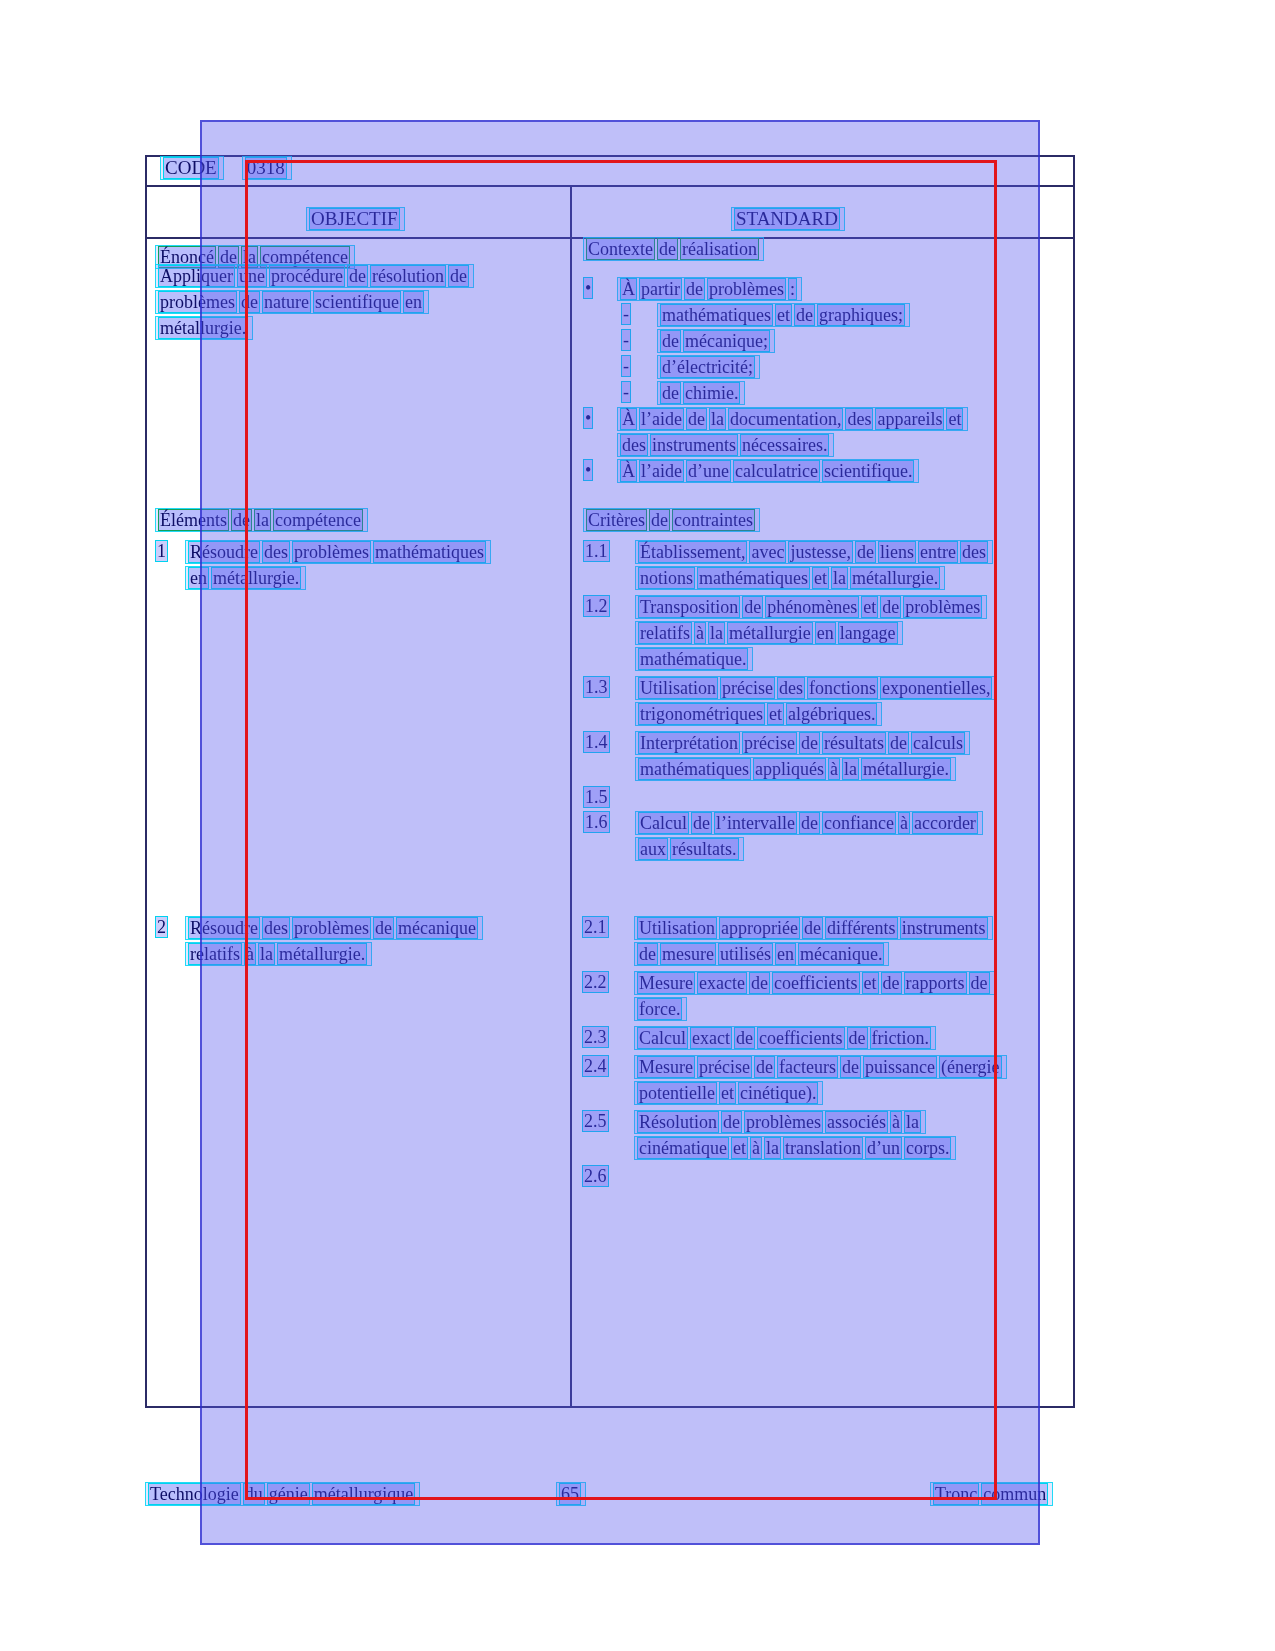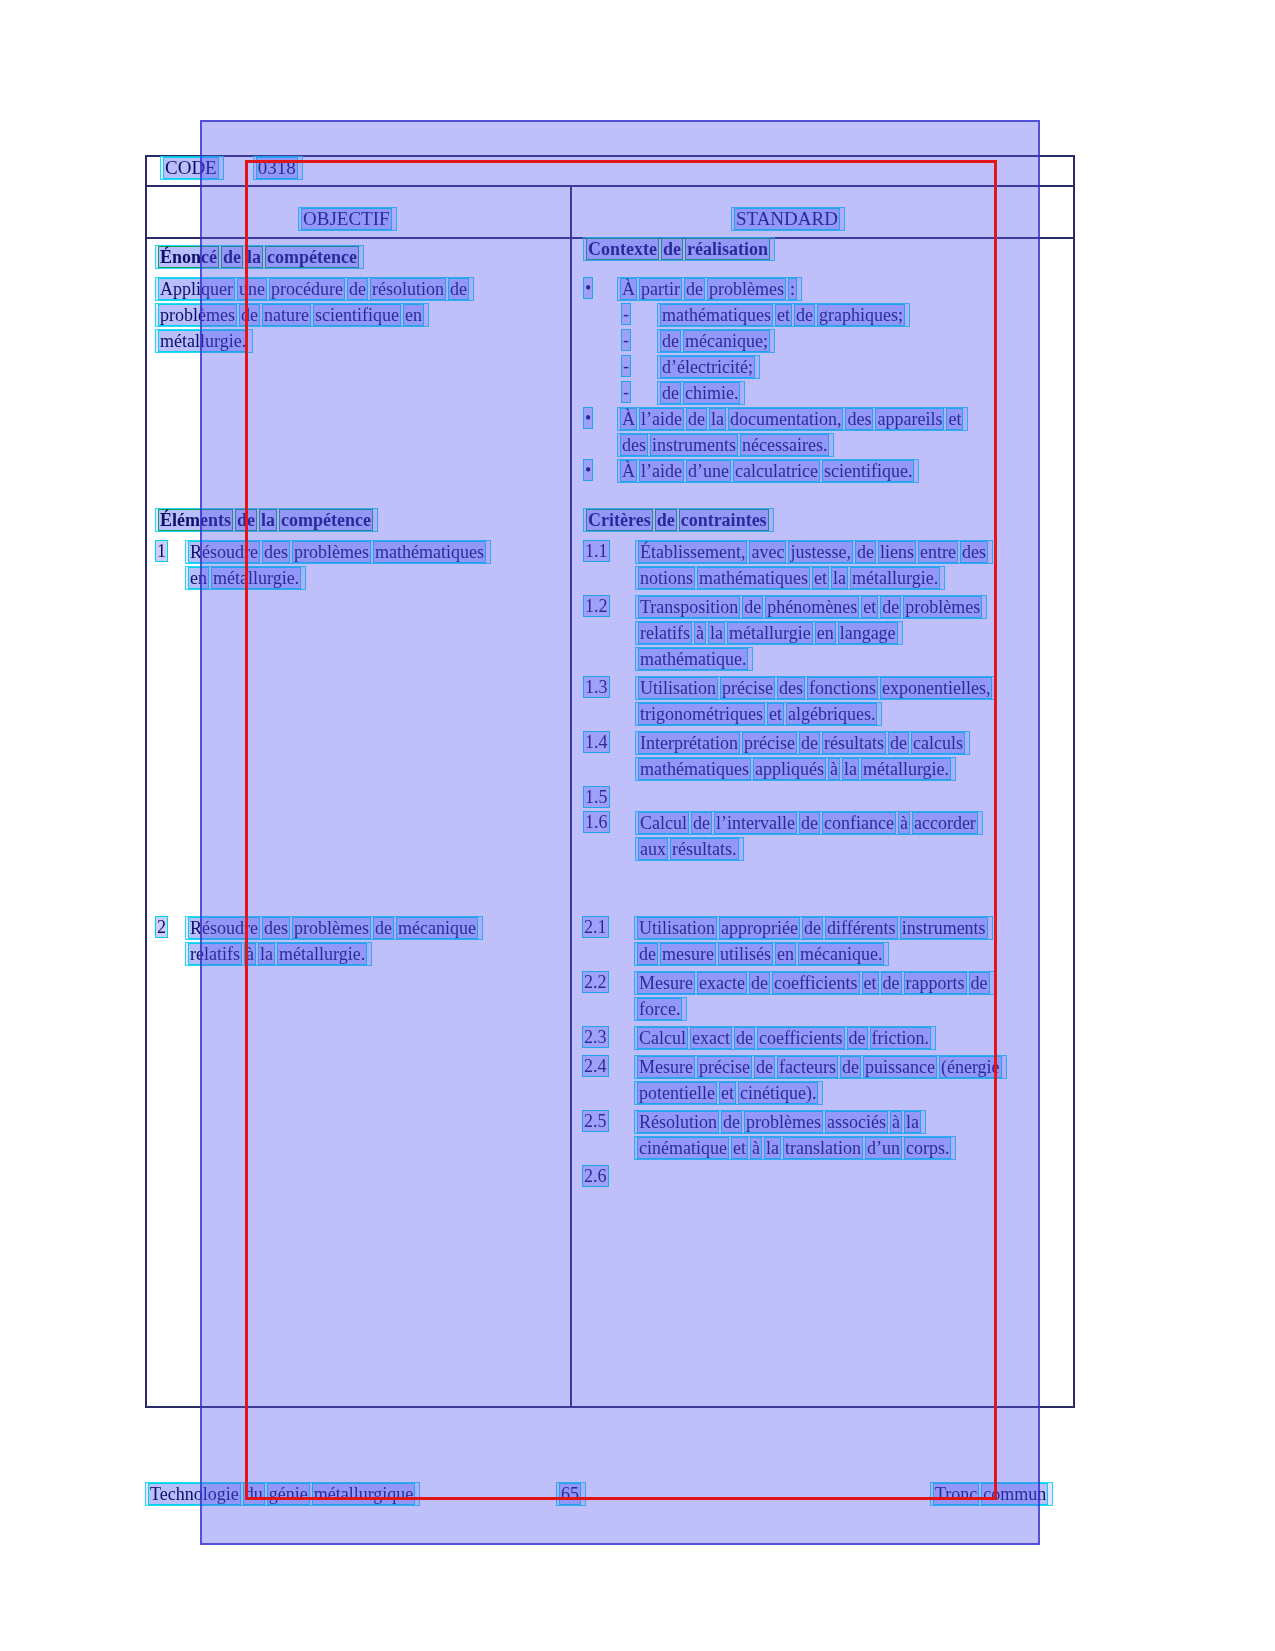--- a/index.html
+++ b/index.html
@@ -2,37 +2,37 @@
 <html><head>
 <meta charset="utf-8">
 <style>
   *{margin:0;padding:0;box-sizing:border-box}
   html,body{width:1275px;height:1651px;background:#ffffff;overflow:hidden}
   body{font-family:"Liberation Serif","DejaVu Serif",serif;color:#0e0e66;font-size:18px;position:relative}
   .abs{position:absolute}
   .hline{position:absolute;height:2px;background:#2b2b66}
   .vline{position:absolute;width:2px;background:#2b2b66}
   .fs19{font-size:19px}
-  .bold{font-weight:bold}
+  .bold{font-weight:normal}
   
   .tl{display:table;line-height:22px;background:rgba(120,140,255,0.20);
       border:1px solid rgba(0,215,245,0.85);padding:0 2px;margin-bottom:2px;white-space:nowrap}
   
   .w{display:inline-block;background:rgba(86,94,245,0.30);border:1px solid #00d2ef;
      padding:0 1px;margin-right:2px;line-height:20px}
   .green .w{border-color:#12a05a}
   .row{display:flex;align-items:flex-start;margin-bottom:3px}
   .ctx{margin-bottom:0}
   .grow{flex:1 1 auto;min-width:0}
   .ecol{flex:0 0 30px}
   .numcol{flex:0 0 52px}
   .bcol{flex:0 0 34px}
   .sub{margin-left:38px}
   .sub .bcol{flex:0 0 36px}
-  .coderow{display:flex;gap:29px}
+  .coderow{display:flex;gap:18px}
   #blue-overlay{left:200px;top:120px;width:840px;height:1425px;
      background:rgba(88,88,240,0.38);border:2px solid rgba(44,44,205,0.75);
      pointer-events:none;z-index:50}
   #red-box{left:245px;top:160px;width:752px;height:1340px;
      border:3px solid #e2151b;pointer-events:none;z-index:60}
 </style>
 </head>
 <body>
 
 <div id="canvas">
@@ -47,34 +47,34 @@
 
   <div class="abs coderow" style="left:160px;top:156px">
     <span class="tl words fs19">
         <span class="w">CODE</span>
       </span>
     <span class="tl words fs19">
         <span class="w">0318</span>
       </span>
   </div>
 
-  <div class="abs tl words fs19" style="left:298px;top:207px">
+  <div class="abs tl words fs19" style="left:306px;top:207px">
       <span class="w">OBJECTIF</span>
     </div>
   <div class="abs tl words fs19" style="left:731px;top:207px">
       <span class="w">STANDARD</span>
     </div>
 
   <div class="abs tl words bold green" style="left:155px;top:245px">
       <span class="w">Énoncé</span>
       <span class="w">de</span>
       <span class="w">la</span>
       <span class="w">compétence</span>
     </div>
-  <div class="abs" style="left:155px;top:277px;width:412px">
+  <div class="abs" style="left:155px;top:264px;width:412px">
       <div class="tl words">
         <span class="w">Appliquer</span>
         <span class="w">une</span>
         <span class="w">procédure</span>
         <span class="w">de</span>
         <span class="w">résolution</span>
         <span class="w">de</span>
       </div>
       <div class="tl words">
         <span class="w">problèmes</span>

